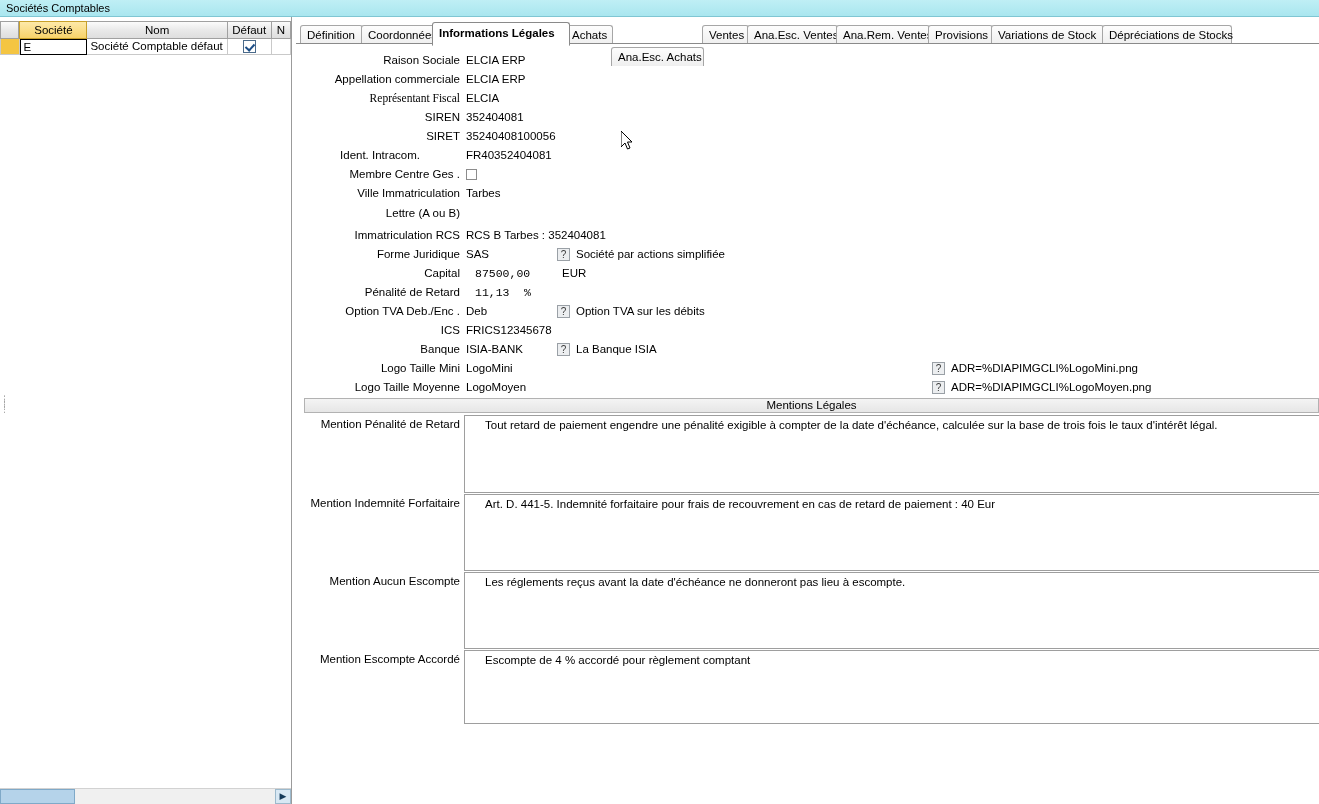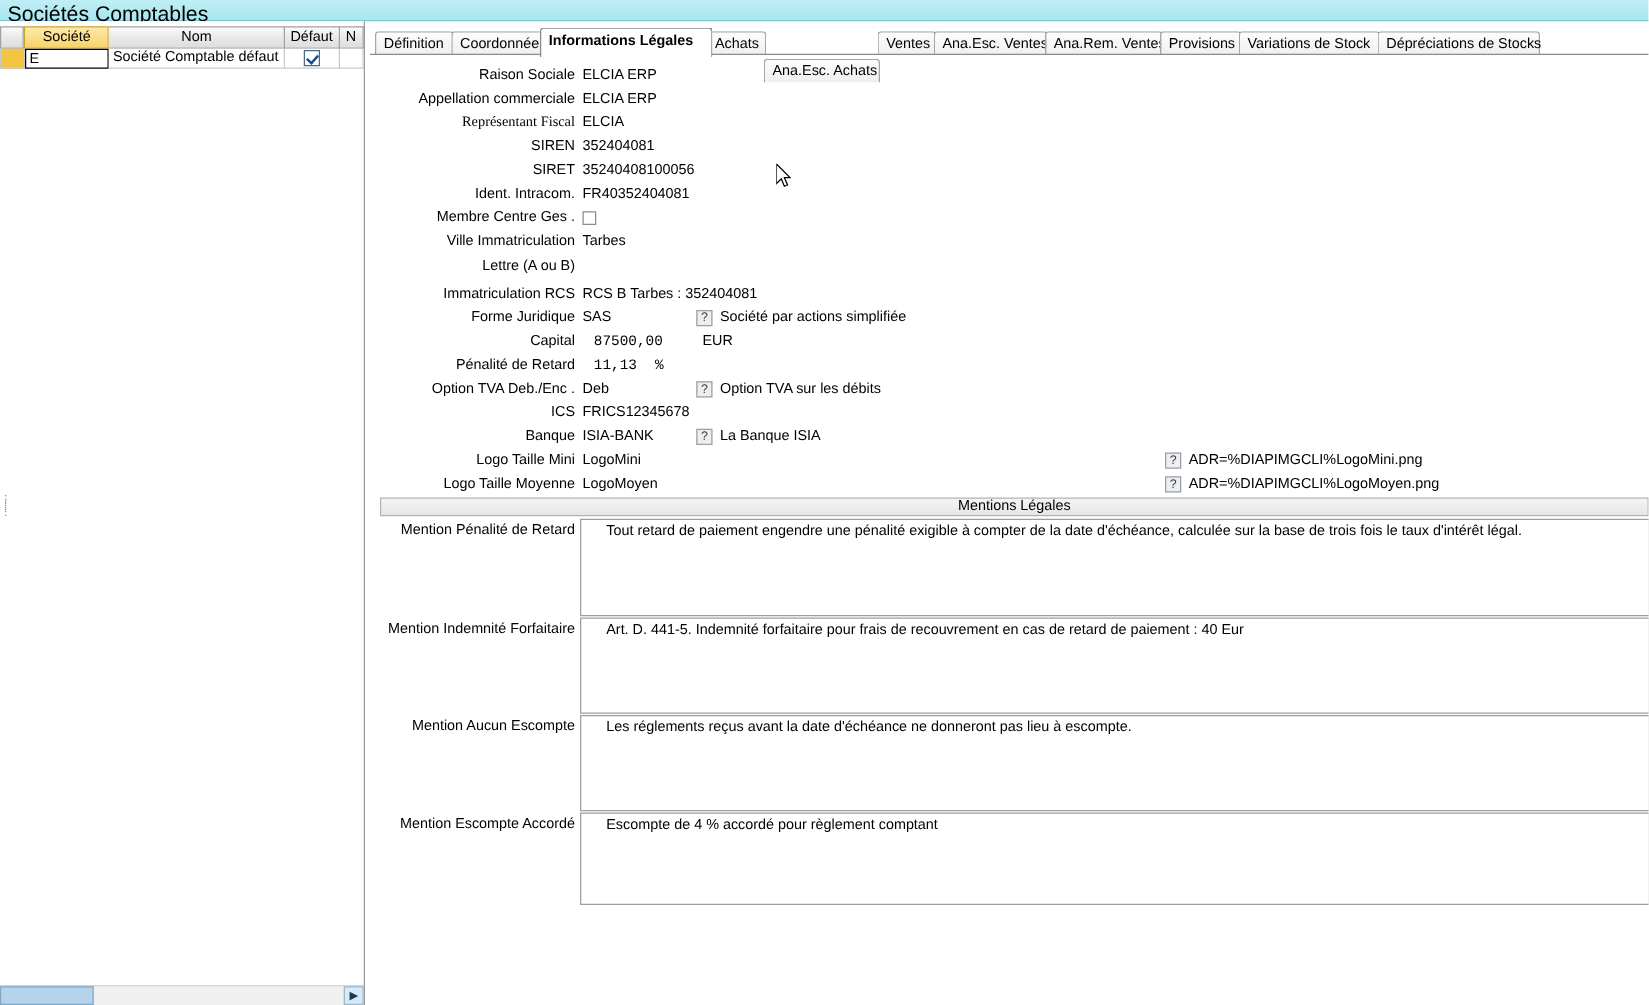--- a/index.html
+++ b/index.html
@@ -23,21 +23,21 @@
     position: absolute;
     left: 0; top: 0;
     width: 1319px; height: 17px;
     background: linear-gradient(to bottom, #bfeff5 0%, #a9e6ef 100%);
     border-bottom: 1px solid #7fc6d3;
     box-sizing: border-box;
   }
   .titlebar .title {
     position: absolute;
     left: 6px; top: 2px;
-    font-size: 17px;
+    font-size: 11px;
     color: #000;
   }
 
   
   .left-panel {
     position: absolute;
     left: 0; top: 17px;
     width: 292px; height: 787px;
     background: #ffffff;
     border-right: 1px solid #9b9b9b;
@@ -380,21 +380,21 @@
 
     <div class="f-label" style="left:0px;top:44px;width:160px;font-family:Liberation Serif, serif;">Représentant Fiscal</div>
     <div class="f-value" style="left:166px;top:44px;">ELCIA</div>
 
     <div class="f-label" style="left:0px;top:63px;width:160px;">SIREN</div>
     <div class="f-value" style="left:166px;top:63px;">352404081</div>
 
     <div class="f-label" style="left:0px;top:82px;width:160px;">SIRET</div>
     <div class="f-value" style="left:166px;top:82px;">35240408100056</div>
 
-    <div class="f-label" style="left:0px;top:101px;width:160px;">Ident. Intracom.</div>
+    <div class="f-label" style="left:0px;top:101px;width:160px;text-align:center;">Ident. Intracom.</div>
     <div class="f-value" style="left:166px;top:101px;">FR40352404081</div>
 
     <div class="f-label" style="left:0px;top:120px;width:160px;">Membre Centre Ges .</div>
     <div class="f-check" style="left:166px;top:121px;"></div>
 
     <div class="f-label" style="left:0px;top:139px;width:160px;">Ville Immatriculation</div>
     <div class="f-value" style="left:166px;top:139px;">Tarbes</div>
 
     <div class="f-label" style="left:0px;top:159px;width:160px;">Lettre (A ou B)</div>
 

